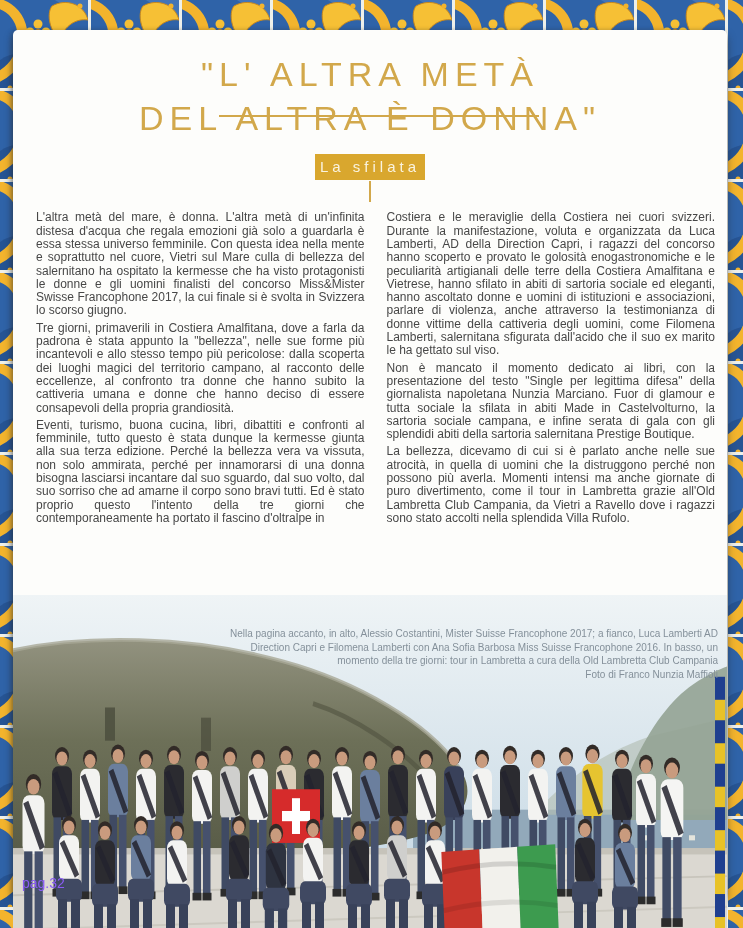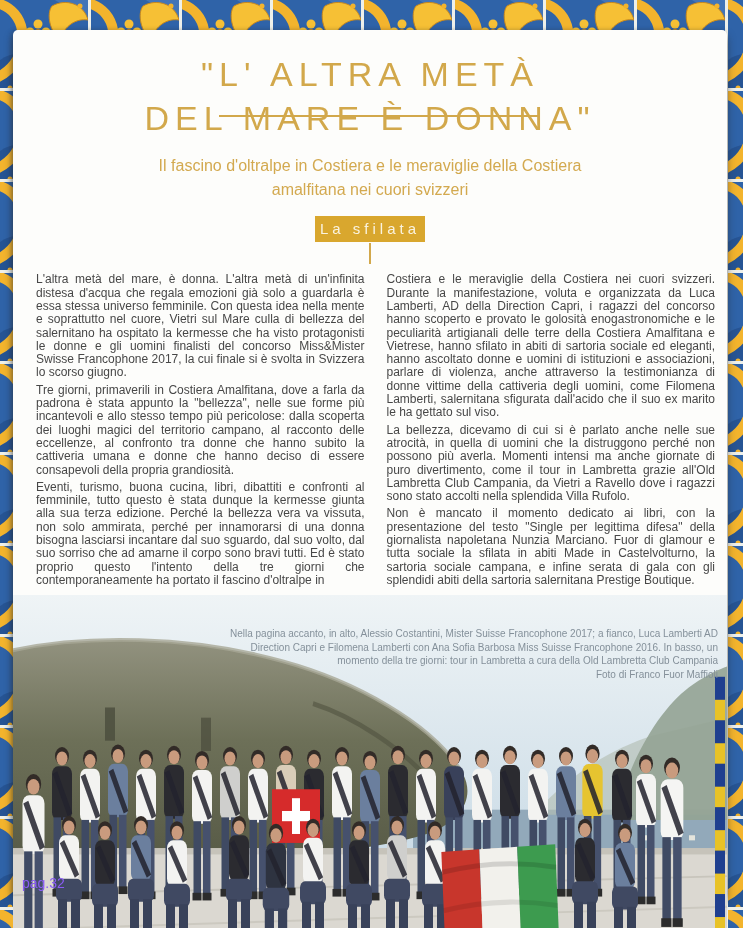--- a/index.html
+++ b/index.html
@@ -68,37 +68,36 @@
       </pattern>
     </defs>
     <rect width="743" height="928" fill="url(#tiles)"></rect>
   </svg>
 
   <div class="page">
 
     <header class="hdr">
       <h1 class="title">
         <div><span>"</span><span class="underl">L' ALTRA METÀ</span></div>
-        <div><span>DEL MARE È DONNA</span><span>"</span></div>
+        <div><span>DEL ALTRA È DONNA</span><span>"</span></div>
       </h1>
-      <p class="subtitle">Il fascino d'oltralpe in Costiera e le meraviglie della Costiera amalfitana nei cuori svizzeri</p>
       <div><span class="banner">La sfilata</span></div>
       <div class="banner-tail"></div>
     </header>
 
     <main class="columns">
       <div class="col">
         <p>L'altra metà del mare, è donna. L'altra metà di un'infinita distesa d'acqua che regala emozioni già solo a guardarla è essa stessa universo femminile. Con questa idea nella mente e soprattutto nel cuore, Vietri sul Mare culla di bellezza del salernitano ha ospitato la kermesse che ha visto protagonisti le donne e gli uomini finalisti del concorso Miss&amp;Mister Swisse Francophone 2017, la cui finale si è svolta in Svizzera lo scorso giugno.</p>
         <p>Tre giorni, primaverili in Costiera Amalfitana, dove a farla da padrona è stata appunto la "bellezza", nelle sue forme più incantevoli e allo stesso tempo più pericolose: dalla scoperta dei luoghi magici del territorio campano, al racconto delle eccellenze, al confronto tra donne che hanno subito la cattiveria umana e donne che hanno deciso di essere consapevoli della propria grandiosità.</p>
         <p>Eventi, turismo, buona cucina, libri, dibattiti e confronti al femminile, tutto questo è stata dunque la kermesse giunta alla sua terza edizione. Perché la bellezza vera va vissuta, non solo ammirata, perché per innamorarsi di una donna bisogna lasciarsi incantare dal suo sguardo, dal suo volto, dal suo sorriso che ad amarne il corpo sono bravi tutti. Ed è stato proprio questo l'intento della tre giorni che contemporaneamente ha portato il fascino d'oltralpe in</p>
       </div>
       <div class="col">
         <p>Costiera e le meraviglie della Costiera nei cuori svizzeri. Durante la manifestazione, voluta e organizzata da Luca Lamberti, AD della Direction Capri, i ragazzi del concorso hanno scoperto e provato le golosità enogastronomiche e le peculiarità artigianali delle terre della Costiera Amalfitana e Vietrese, hanno sfilato in abiti di sartoria sociale ed eleganti, hanno ascoltato donne e uomini di istituzioni e associazioni, parlare di violenza, anche attraverso la testimonianza di donne vittime della cattiveria degli uomini, come Filomena Lamberti, salernitana sfigurata dall'acido che il suo ex marito le ha gettato sul viso.</p>
+        <p>Non è mancato il momento dedicato ai libri, con la presentazione del testo "Single per legittima difesa" della giornalista napoletana Nunzia Marciano. Fuor di glamour e tutta sociale la sfilata in abiti Made in Castelvolturno, la sartoria sociale campana, e infine serata di gala con gli splendidi abiti della sartoria salernitana Prestige Boutique.</p>
         <p>La bellezza, dicevamo di cui si è parlato anche nelle sue atrocità, in quella di uomini che la distruggono perché non possono più averla. Momenti intensi ma anche giornate di puro divertimento, come il tour in Lambretta grazie all'Old Lambretta Club Campania, da Vietri a Ravello dove i ragazzi sono stato accolti nella splendida Villa Rufolo.</p>
-        <p>Non è mancato il momento dedicato ai libri, con la presentazione del testo "Single per legittima difesa" della giornalista napoletana Nunzia Marciano. Fuor di glamour e tutta sociale la sfilata in abiti Made in Castelvolturno, la sartoria sociale campana, e infine serata di gala con gli splendidi abiti della sartoria salernitana Prestige Boutique.</p>
       </div>
     </main>
 
     <div class="photo-wrap">
       <svg viewBox="0 0 714 277" preserveAspectRatio="none">
         <defs>
           <linearGradient id="sky" x1="0" y1="0" x2="0" y2="1">
             <stop offset="0" stop-color="#eff4f6"></stop>
               <stop offset="1" stop-color="#cadbe6"></stop>
           </linearGradient>
@@ -216,19 +215,19 @@
           <rect x="702" y="116" width="10" height="16" fill="#e8c227"></rect>
           <rect x="702" y="150" width="10" height="16" fill="#e8c227"></rect>
           <rect x="702" y="184" width="10" height="16" fill="#e8c227"></rect>
           <rect x="702" y="218" width="10" height="16" fill="#e8c227"></rect>
           <rect x="702" y="252" width="10" height="16" fill="#e8c227"></rect>
         </g>
       </svg>
 
       <div class="caption">
         <div>Nella pagina accanto, in alto, Alessio Costantini, Mister Suisse Francophone 2017; a fianco, Luca Lamberti AD Direction Capri e Filomena Lamberti con Ana Sofia Barbosa Miss Suisse Francophone 2016. In basso, un momento della tre giorni: tour in Lambretta a cura della Old Lambretta Club Campania</div>
-        <div class="credit">Foto di Franco Fuor Maffioli</div>
+        <div class="credit">Foto di Franco Nunzia Maffioli</div>
       </div>
     </div>
 
     <div class="pagenum">pag.32</div>
   </div>
 </div>
 
 </body></html>

